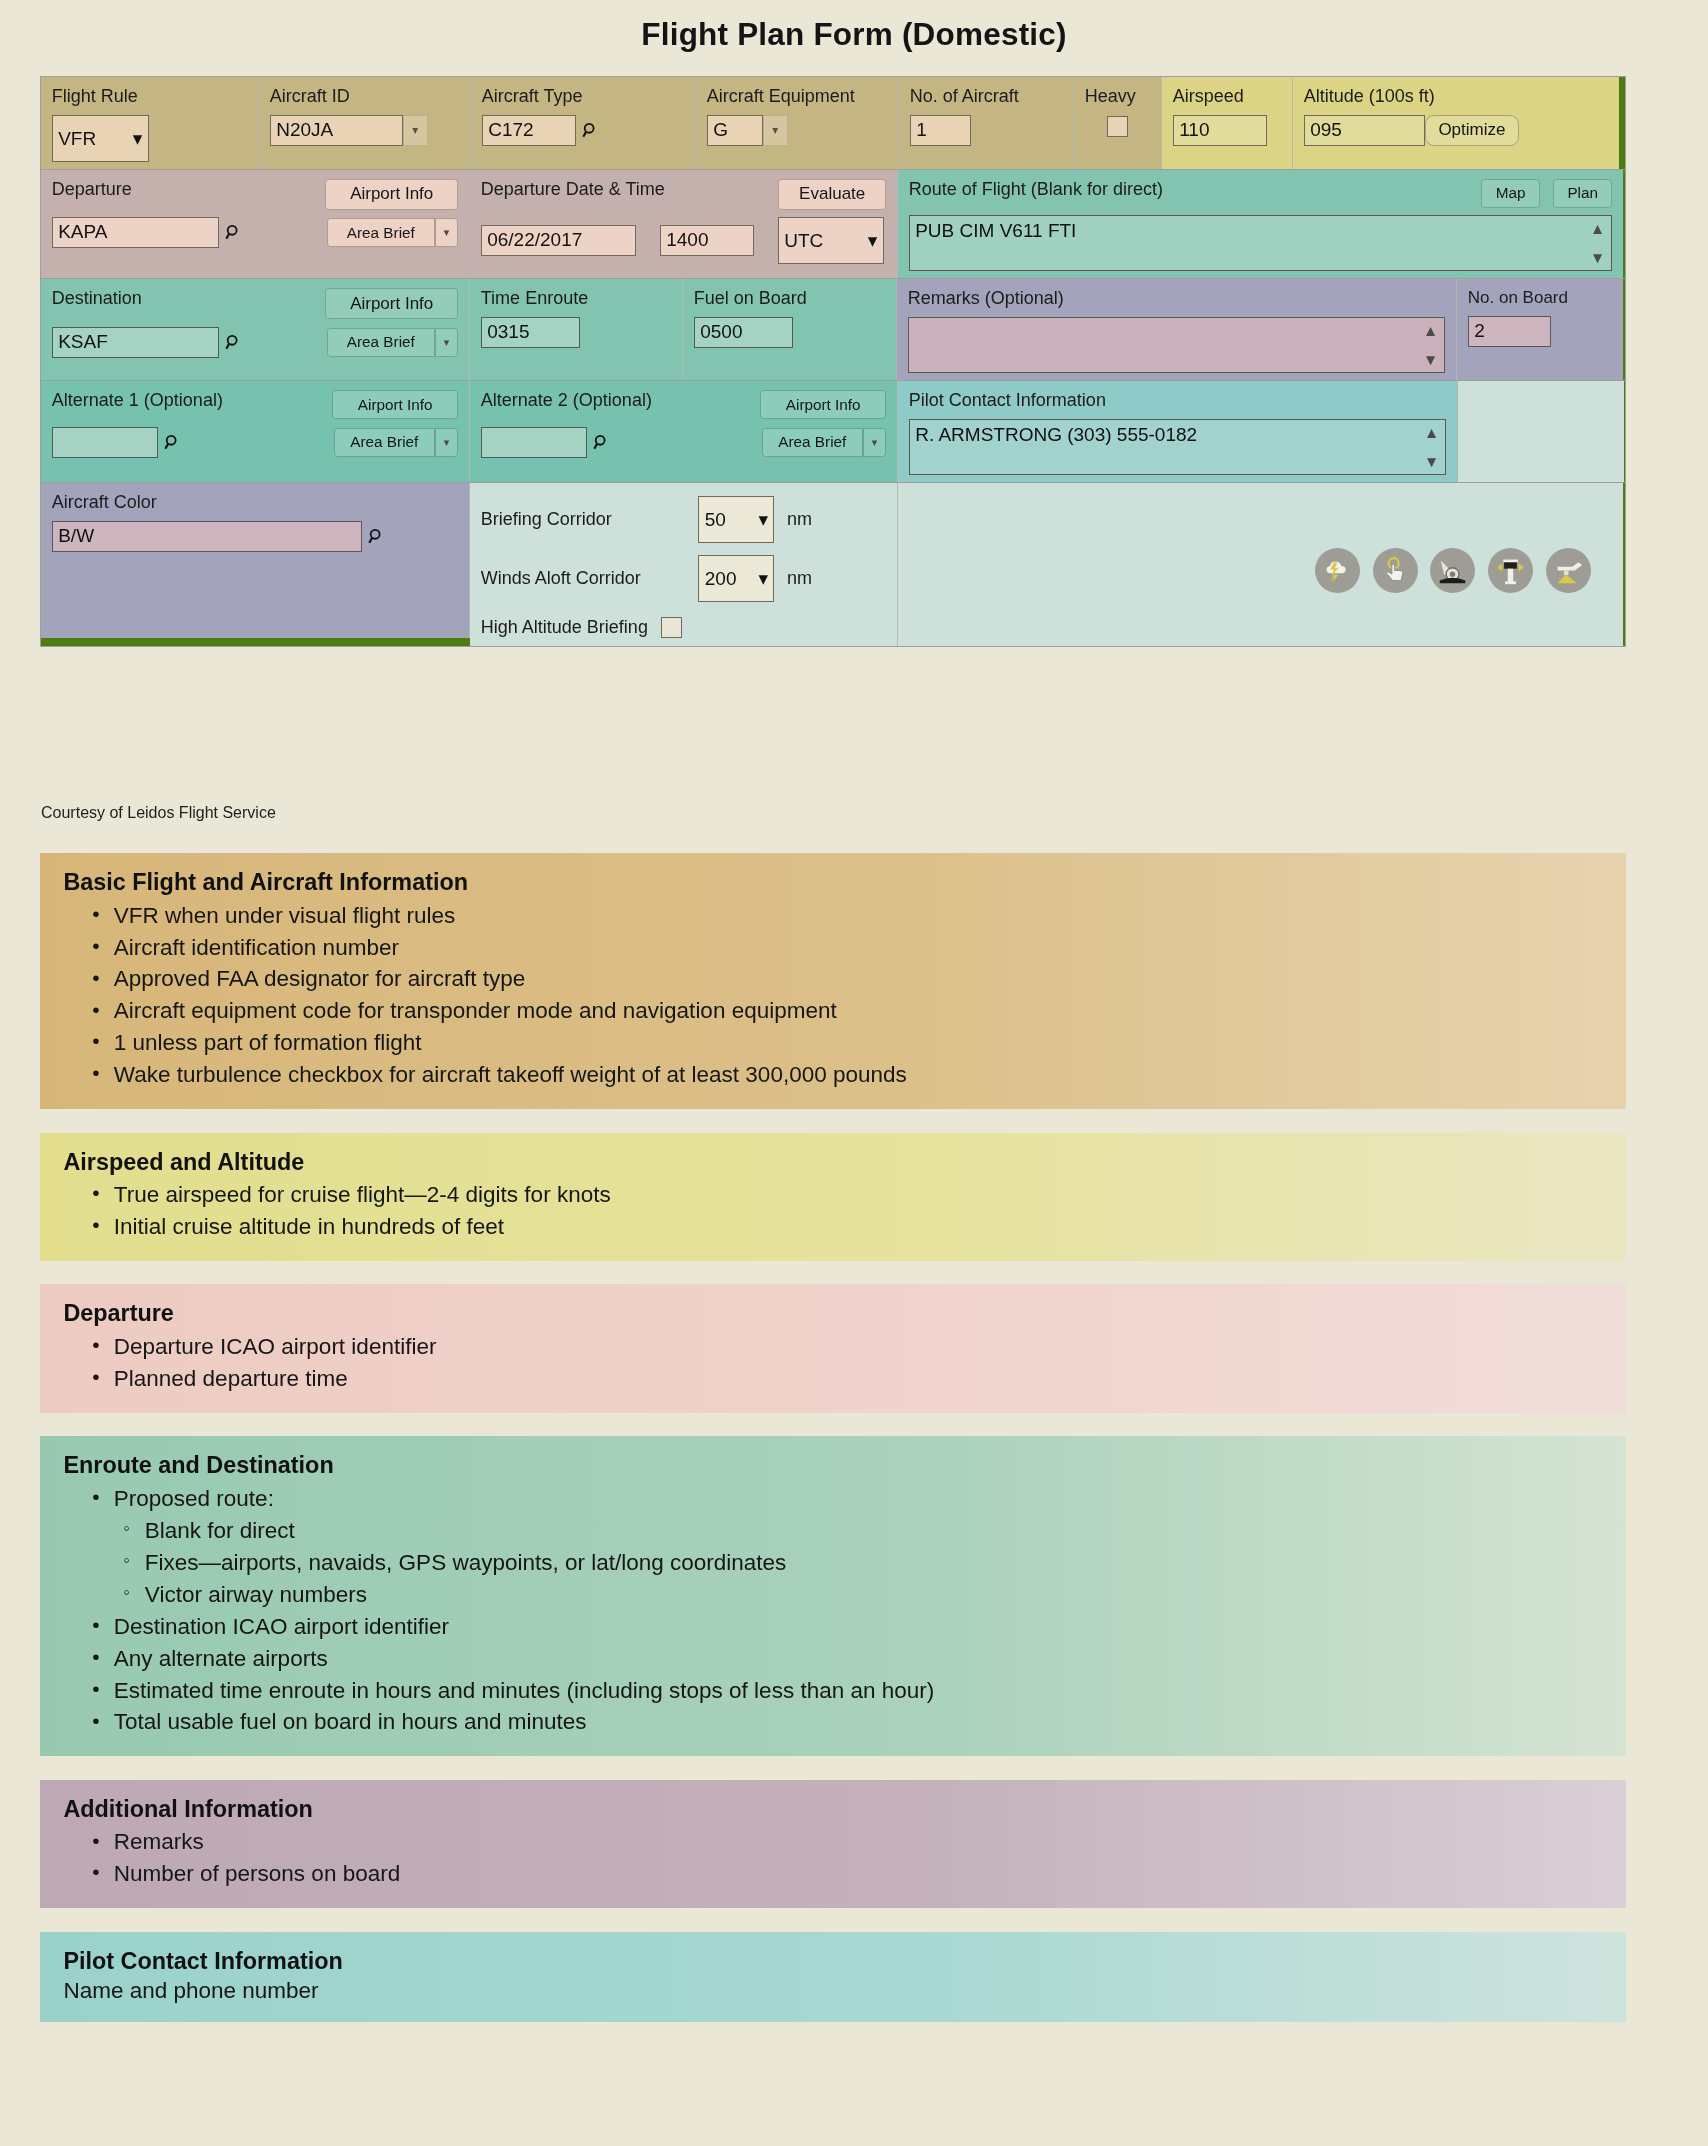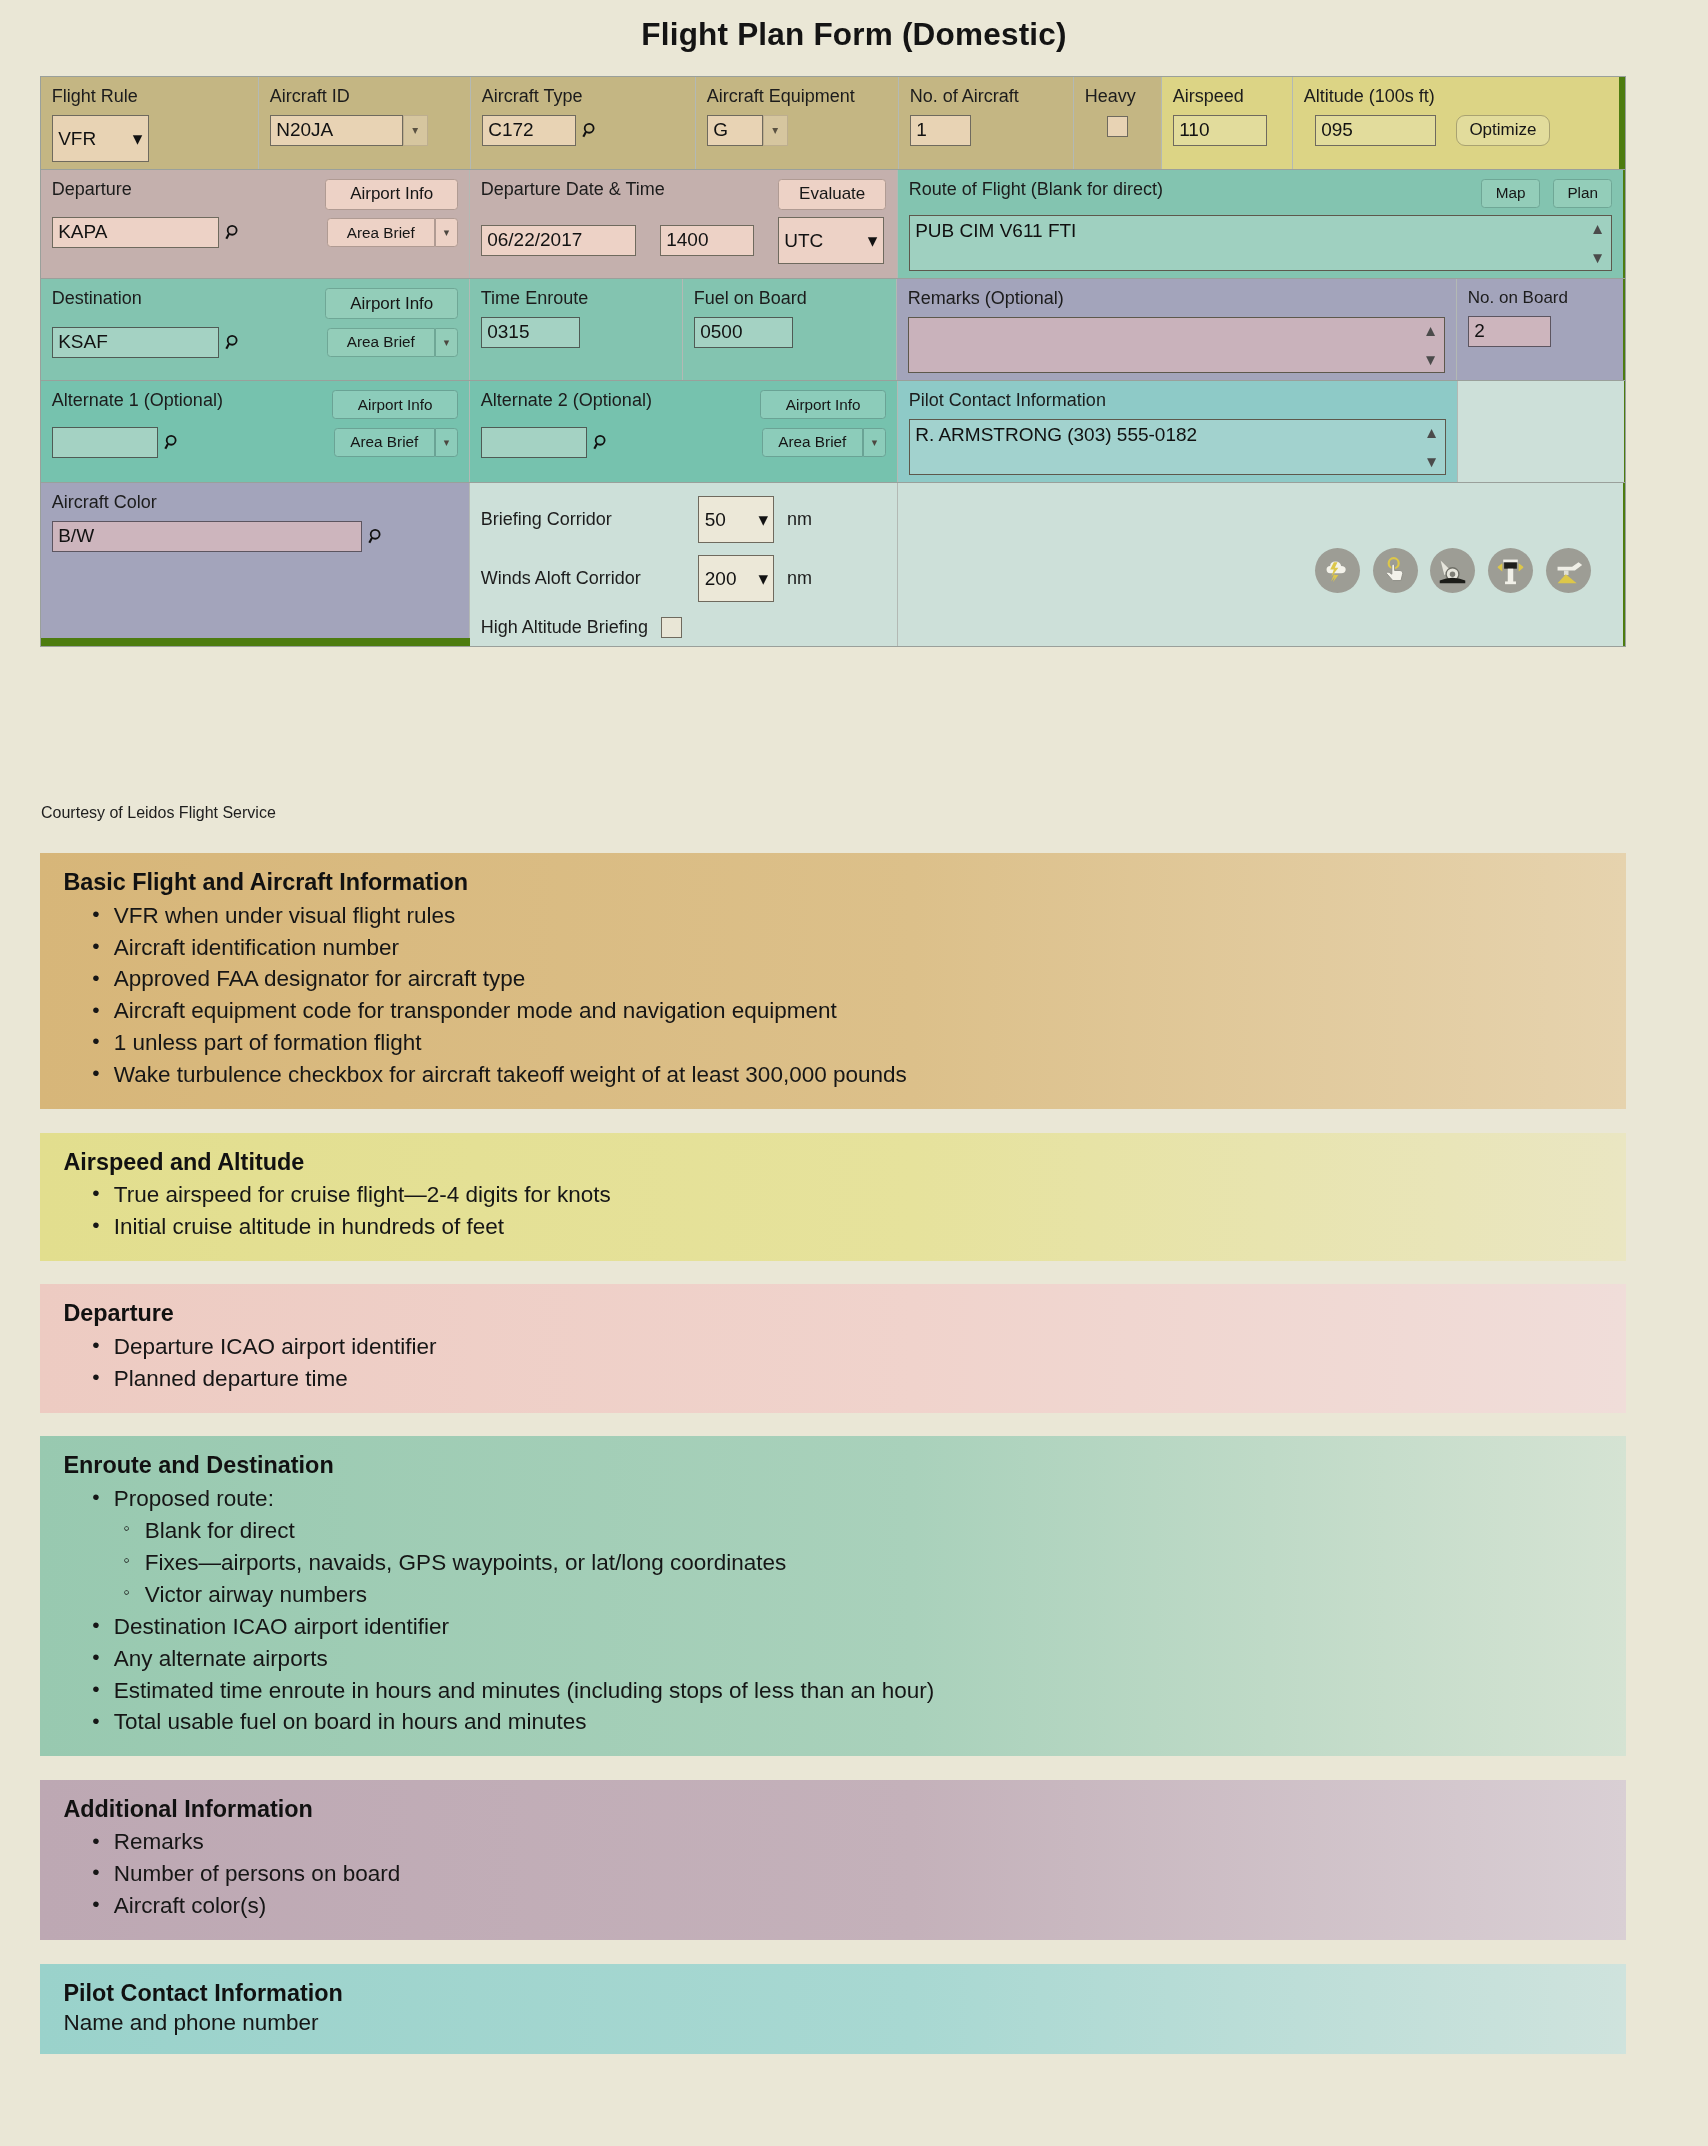--- a/index.html
+++ b/index.html
@@ -260,21 +260,21 @@
 
       <div class="cell c-air" style="width:131px;">
         <div class="lbl">Airspeed</div>
         <div style="margin-top:7.2px;">
           <span class="inp" style="width:94px;">110</span>
         </div>
       </div>
 
       <div class="cell c-alt" style="width:326px;">
         <div class="lbl">Altitude (100s ft)</div>
-        <div style="margin-top:7.2px;display:flex;align-items:center;gap:20px;margin-left:11px;">
+        <div style="margin-top:7.2px;display:flex;align-items:center;">
           <span class="inp" style="width:121px;">095</span>
           <span class="btn" style="border-radius:9px;">Optimize</span>
         </div>
       </div>
     </div>
 
     <div class="row r2">
 
       <div class="cell c-dep" style="width:429px;">
         <div style="display:flex;justify-content:space-between;align-items:flex-start;">
@@ -572,21 +572,20 @@
         <li>Estimated time enroute in hours and minutes (including stops of less than an hour)</li>
         <li>Total usable fuel on board in hours and minutes</li>
       </ul>
     </div>
 
     <div class="block b-add">
       <h3>Additional Information</h3>
       <ul>
         <li>Remarks</li>
         <li>Number of persons on board</li>
-        <li>Aircraft color(s)</li>
       </ul>
     </div>
 
     <div class="block b-pilot">
       <h3>Pilot Contact Information</h3>
       <p>Name and phone number</p>
     </div>
 
   </div>
 </div>

